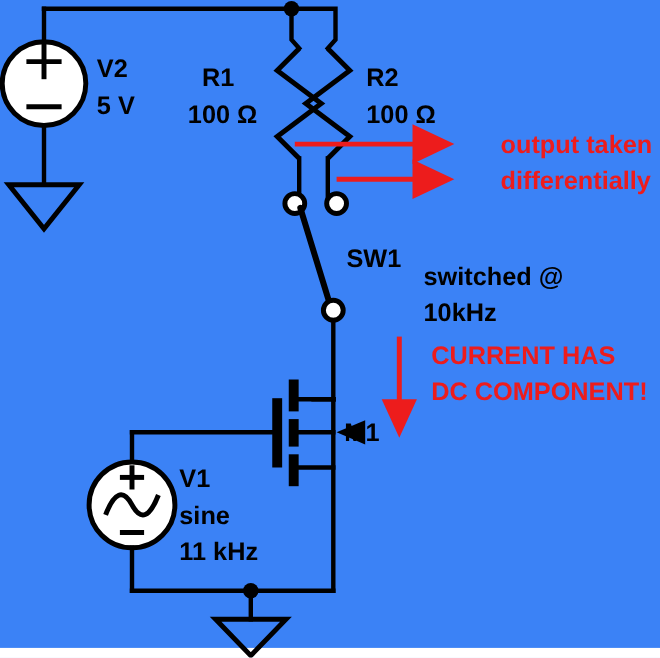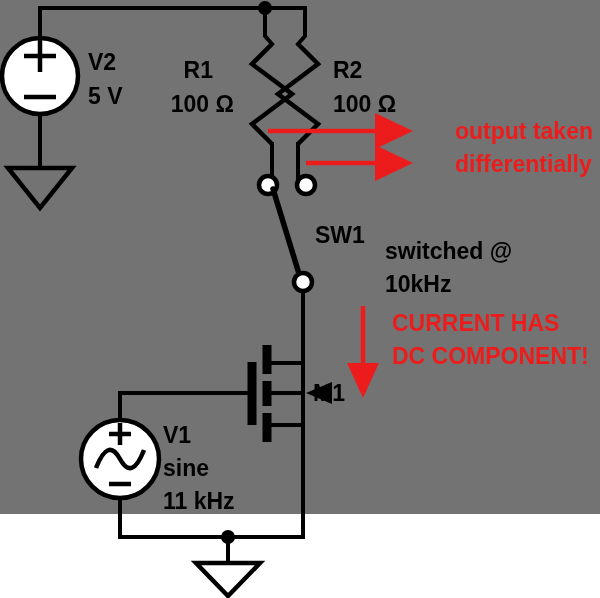--- a/index.html
+++ b/index.html
@@ -9,22 +9,22 @@
   }
   body {
     width: 600px;
     height: 598px;
     font-family: "Liberation Sans", sans-serif;
     overflow: hidden;
   }
   #schematic-root {
     position: relative;
     width: 600px;
-    height: 514px;
-    background: #737373;
+    height: 589px;
+    background: #3b82f6;
     text-align: right;
   }
   svg#circuit {
     display: block;
     width: 600px;
     height: 598px;
   }
   .wire {
     stroke: #000000;
     stroke-width: 4;

